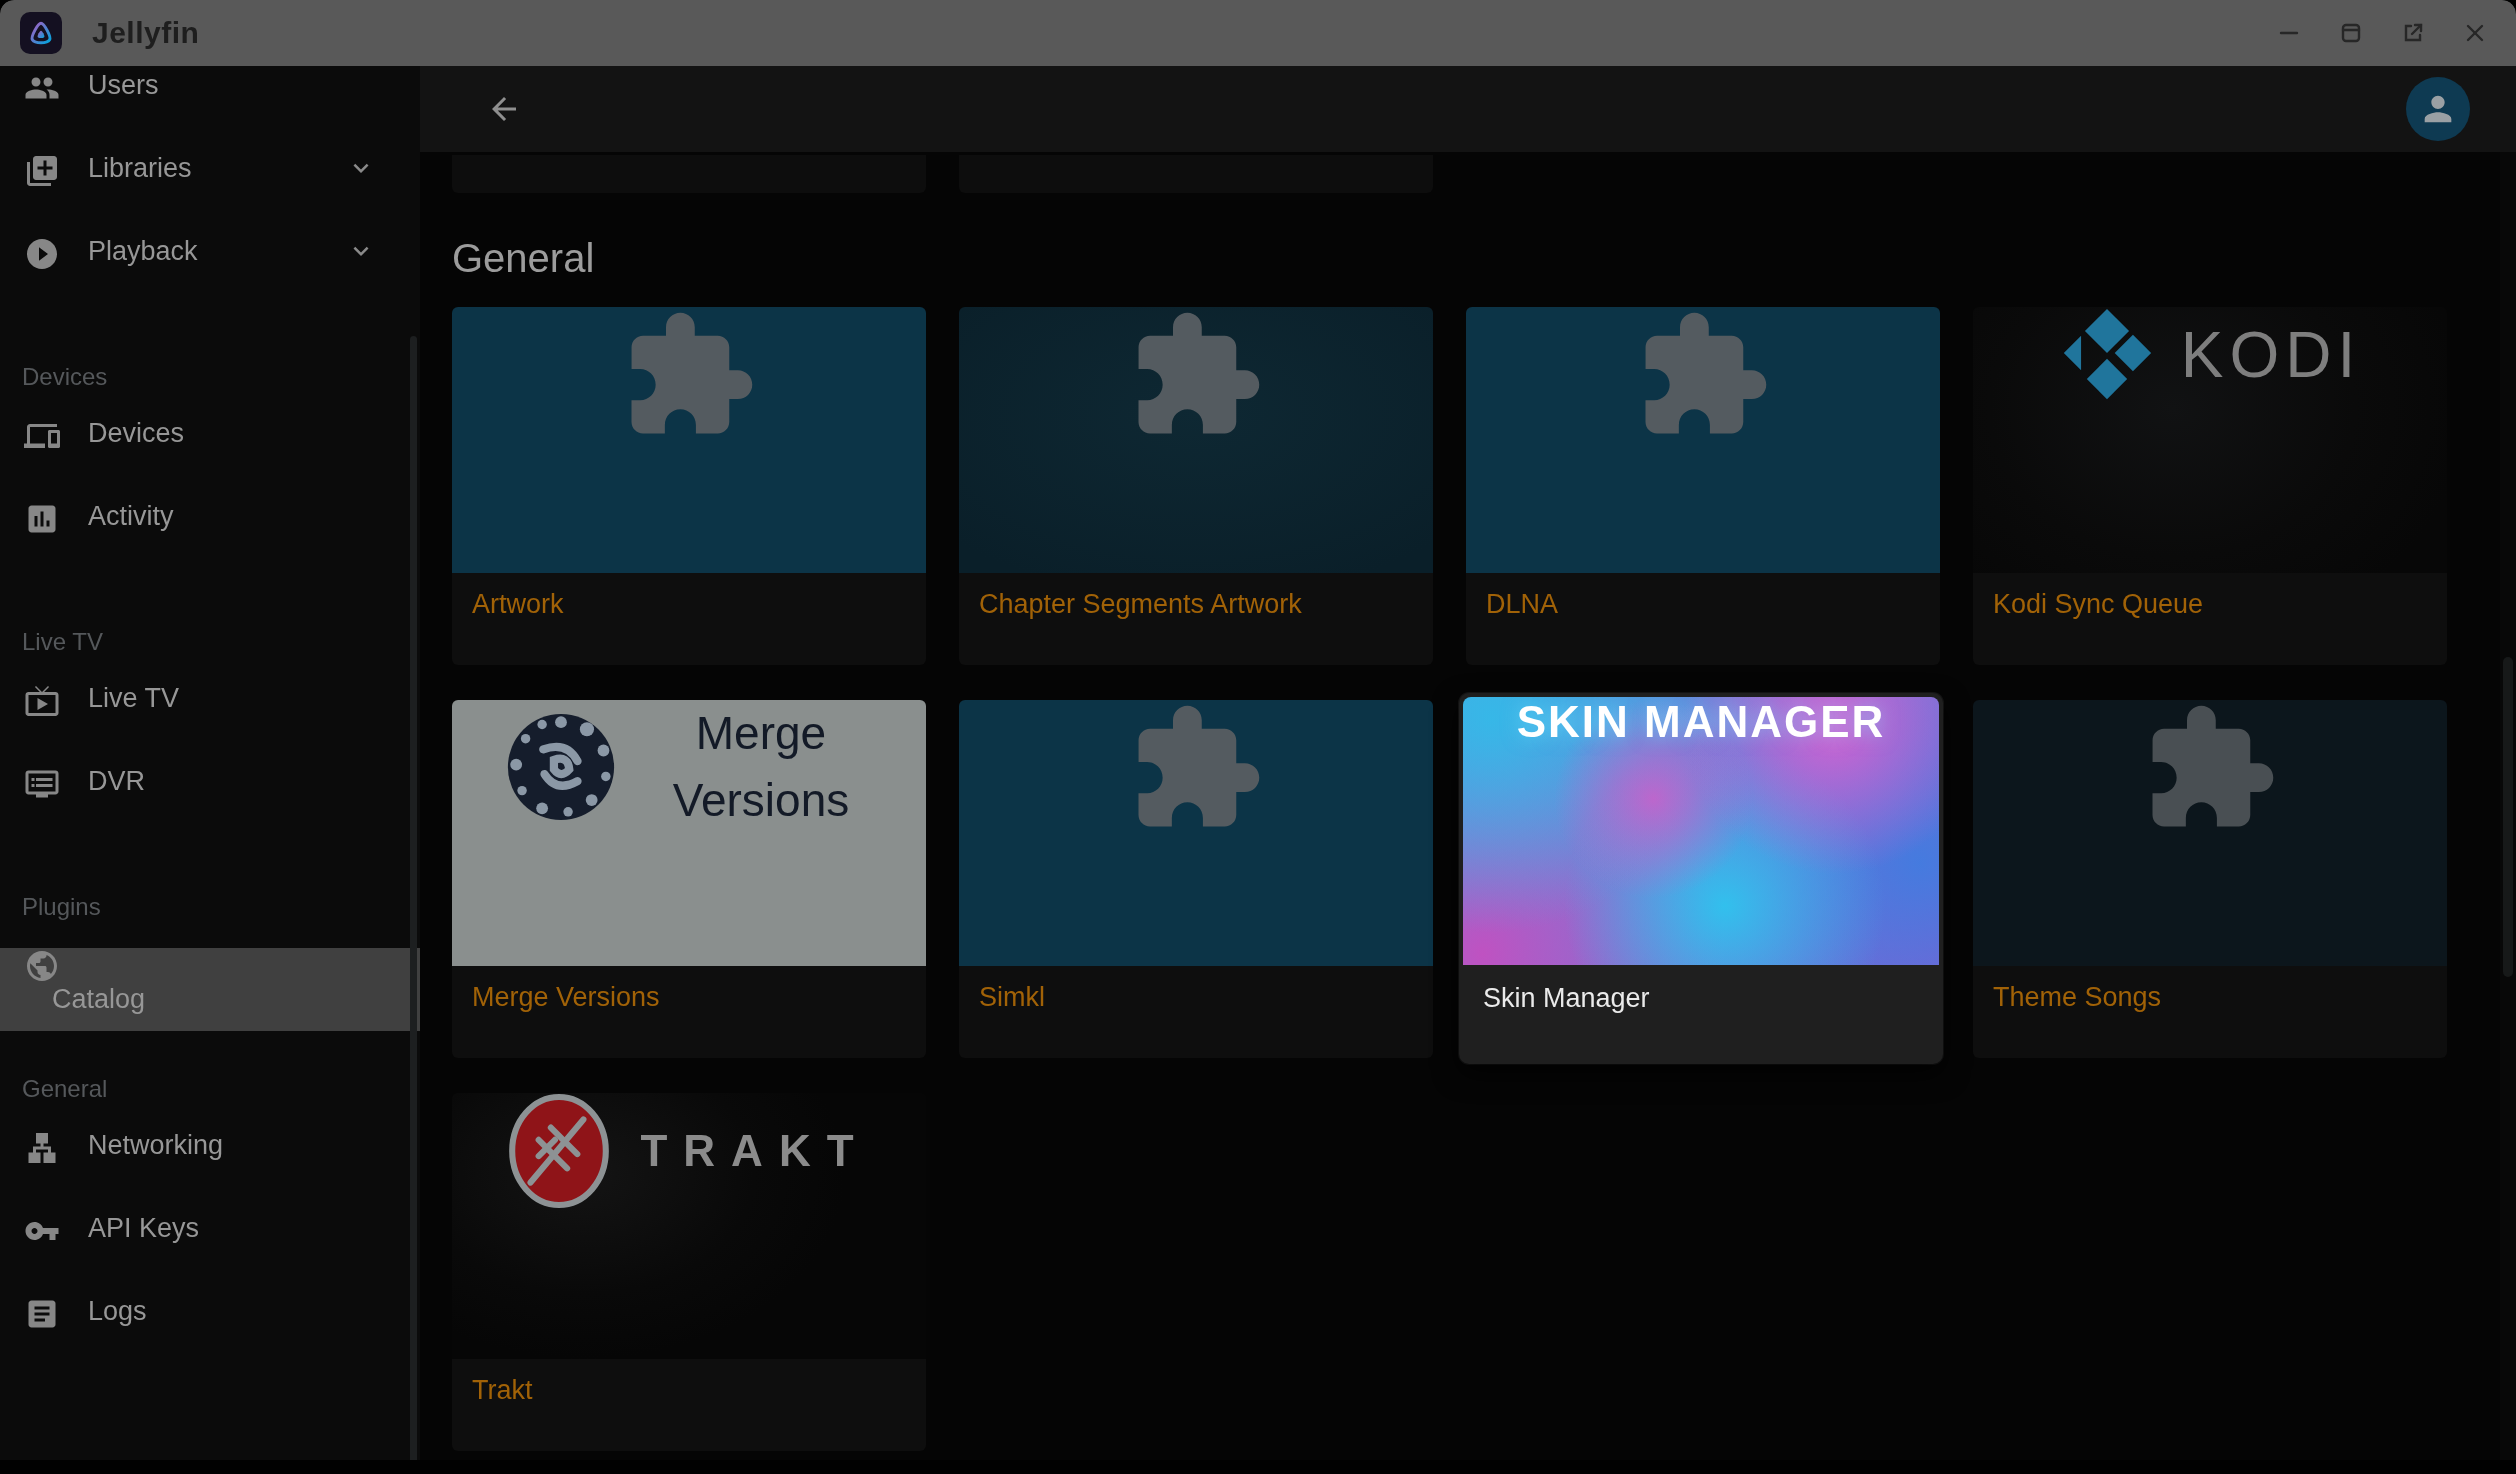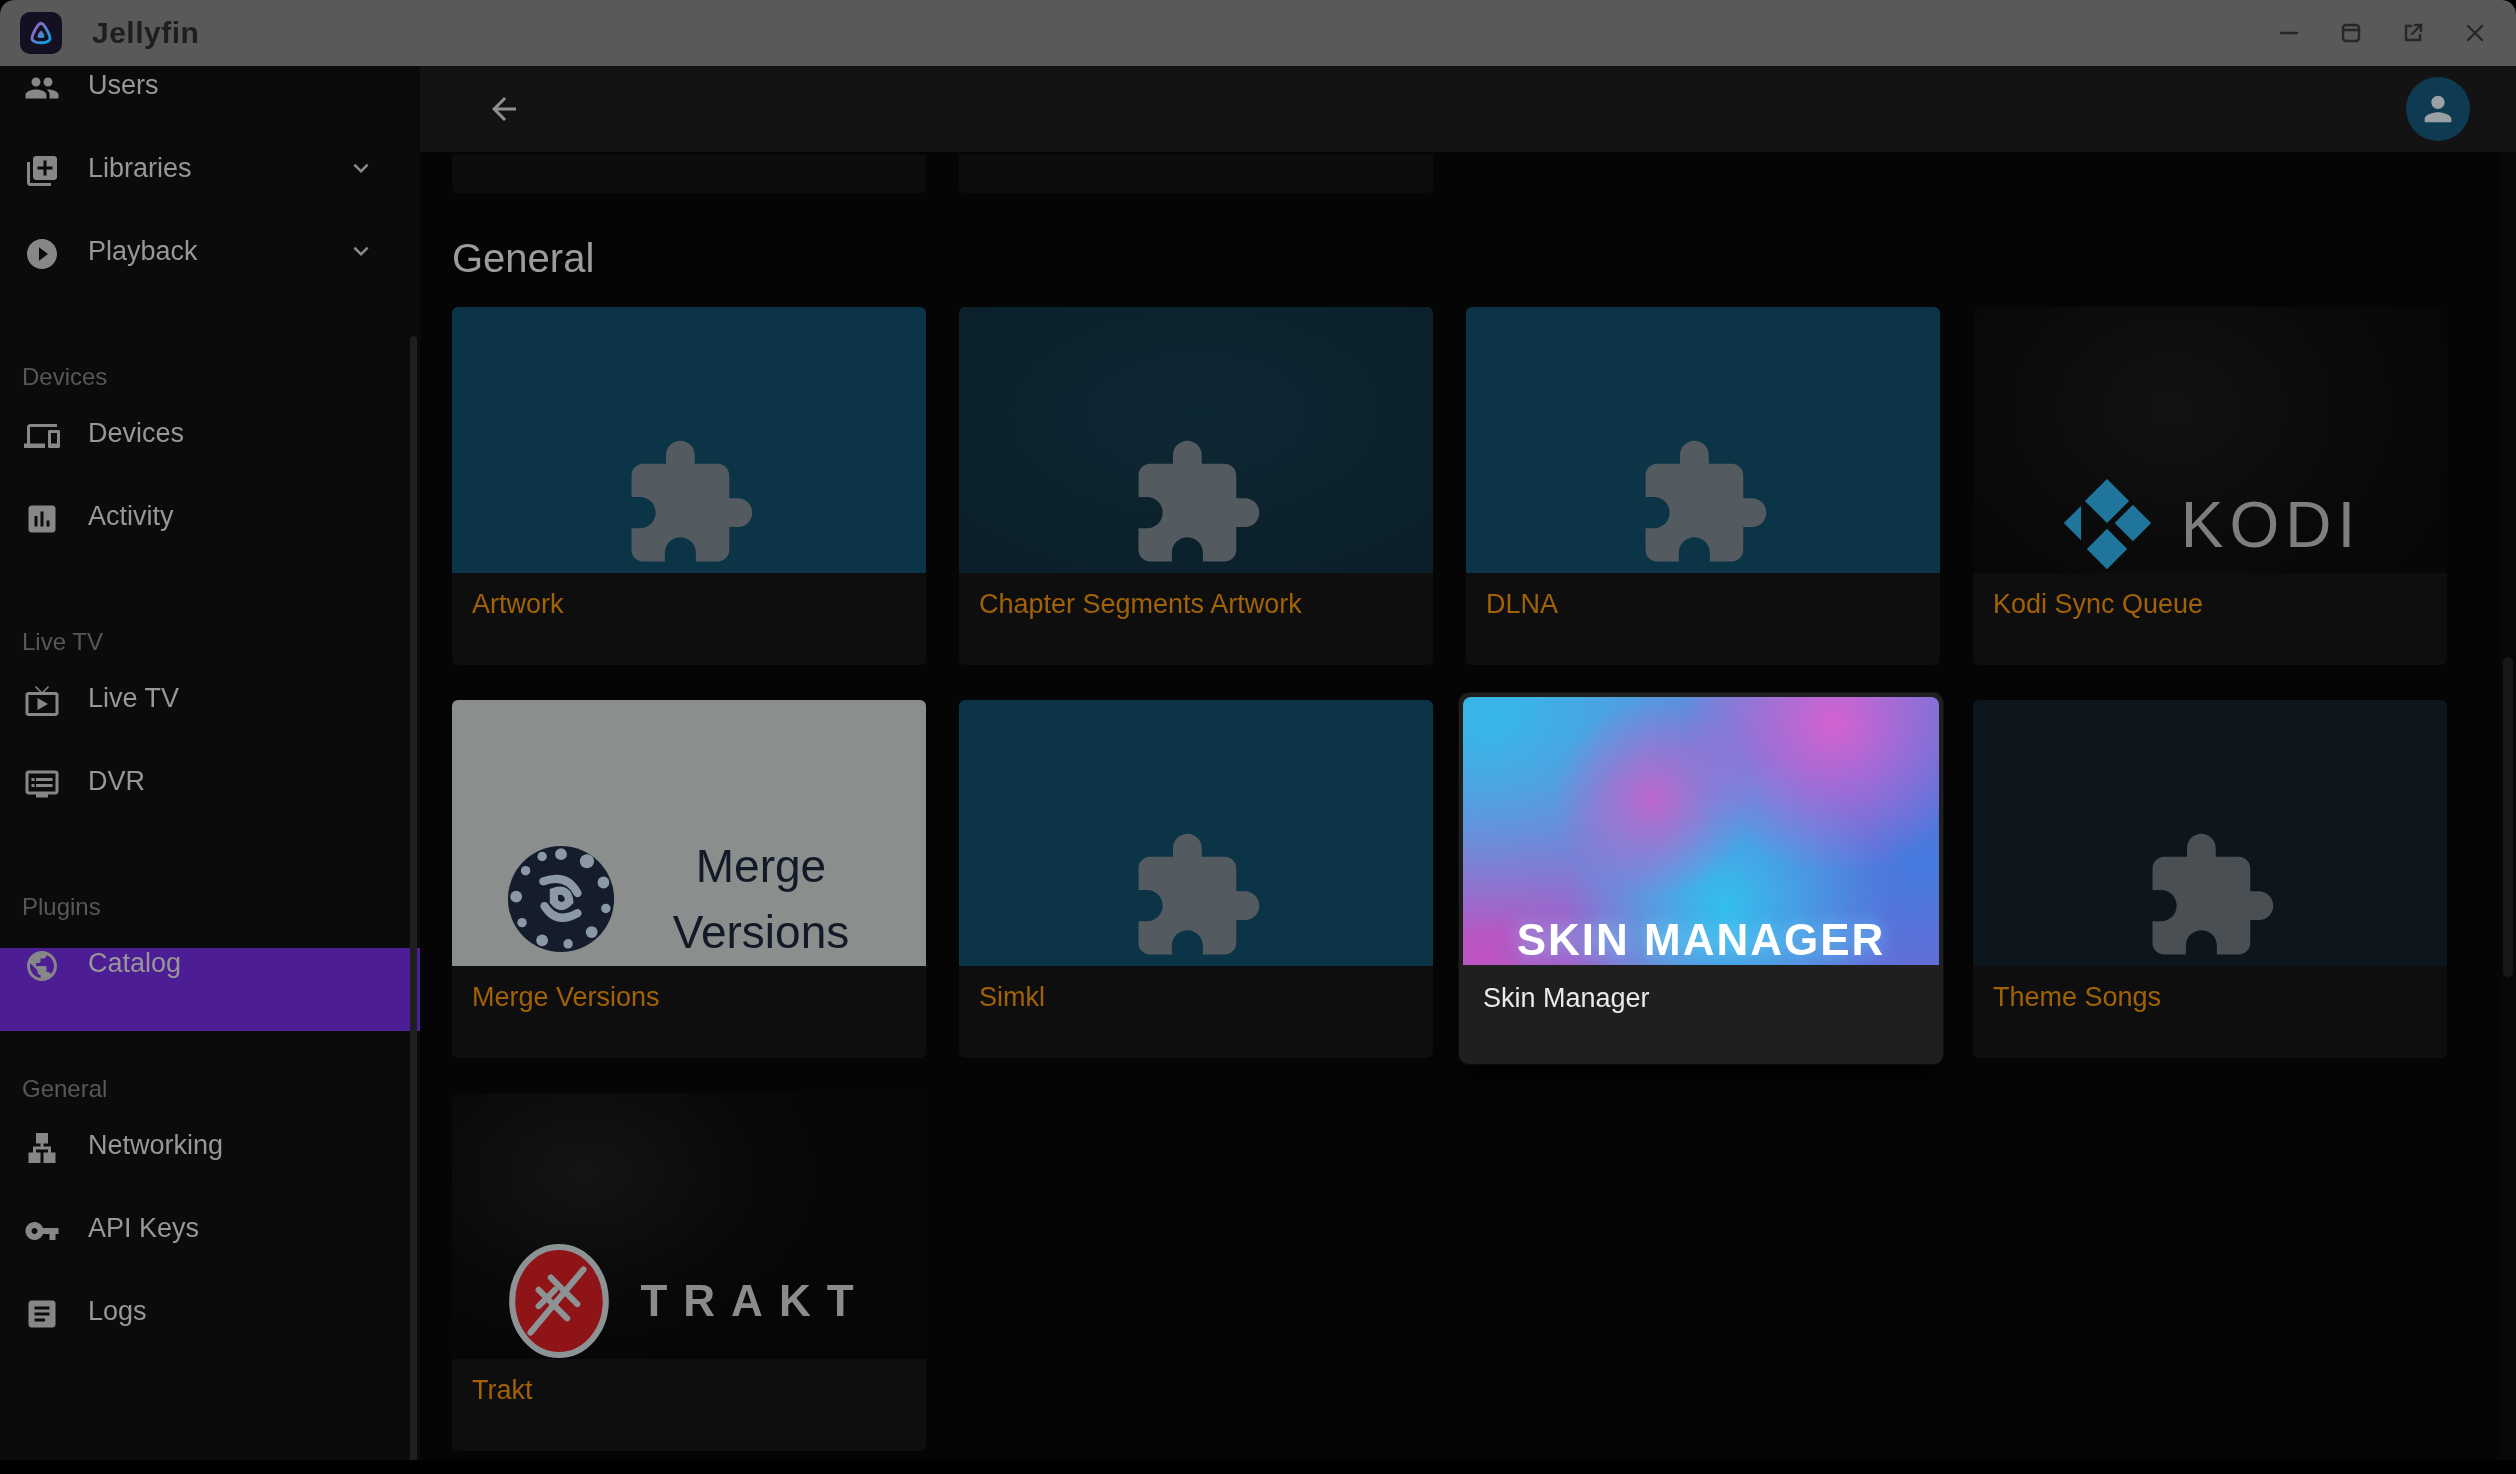--- a/index.html
+++ b/index.html
@@ -23,34 +23,34 @@
   .avatar-btn{margin-left:auto;margin-right:46px;width:64px;height:64px;border-radius:50%;
               background:#0e3a52;display:flex;align-items:center;justify-content:center;}
 
   
   .sidebar{position:absolute;left:0;top:66px;width:420px;height:1394px;background:#0b0b0b;
            padding-top:4px;box-sizing:border-box;overflow:hidden;}
   .nav-item{height:83px;display:flex;padding-left:24px;box-sizing:border-box;}
   .nav-item .nicon{width:36px;height:36px;flex:0 0 36px;display:flex;align-items:center;justify-content:center;}
   .nav-item .nicon svg{fill:#878787;}
   .nav-item .nlabel{margin-left:28px;color:#979797;font-size:27px;}
-  .nav-item.active{background:#4c1d95;}
+  .nav-item.active{background:#404040;flex-direction:column;}
   .nav-item .chev{margin-left:auto;margin-right:44px;display:flex;}
   .nav-item .chev svg{fill:#8a8a8a;}
   .nav-section{height:83px;margin-top:16px;display:flex;align-items:center;padding-left:22px;
                color:#55585b;font-size:24px;}
   .side-scroll{position:absolute;left:410px;top:270px;width:7px;height:1190px;background:#1d1f20;border-radius:4px;}
 
   
   .content{position:absolute;left:420px;top:152px;right:16px;bottom:14px;}
   .partial-card{position:absolute;width:474px;height:38px;background:#0d0d0d;border-radius:0 0 6px 6px;}
   .heading{position:absolute;left:32px;top:84px;color:#9c9c9c;font-size:40px;}
 
   .card{position:absolute;width:474px;height:358px;border-radius:6px;}
-  .card-img{width:474px;height:266px;border-radius:6px 6px 0 0;display:flex;align-items:flex-end;justify-content:center;overflow:hidden;}
+  .card-img{width:474px;height:266px;border-radius:6px 6px 0 0;display:flex;align-items:flex-start;justify-content:center;overflow:hidden;}
   .card-label{height:92px;background:#0e0e0e;border-radius:0 0 6px 6px;box-sizing:border-box;
               padding:16px 20px 0;color:#a16207;font-size:27px;}
   .puzzle svg{fill:#545b60;}
   .puzzle.dim svg{fill:#494f53;}
 
   .bg-blue{background:#0c3447;}
   .bg-teal-dot{background:radial-gradient(ellipse 70% 70% at 50% 40%, #0e2833 0%, #0a1f29 100%);}
   .bg-kodi{background:radial-gradient(ellipse 62% 90% at 42% 38%, #111213 0%, #0a0a0a 62%, #070707 100%);}
   .bg-merge{background:#8a8f8e;}
   .bg-theme{background:#0c161c;}

